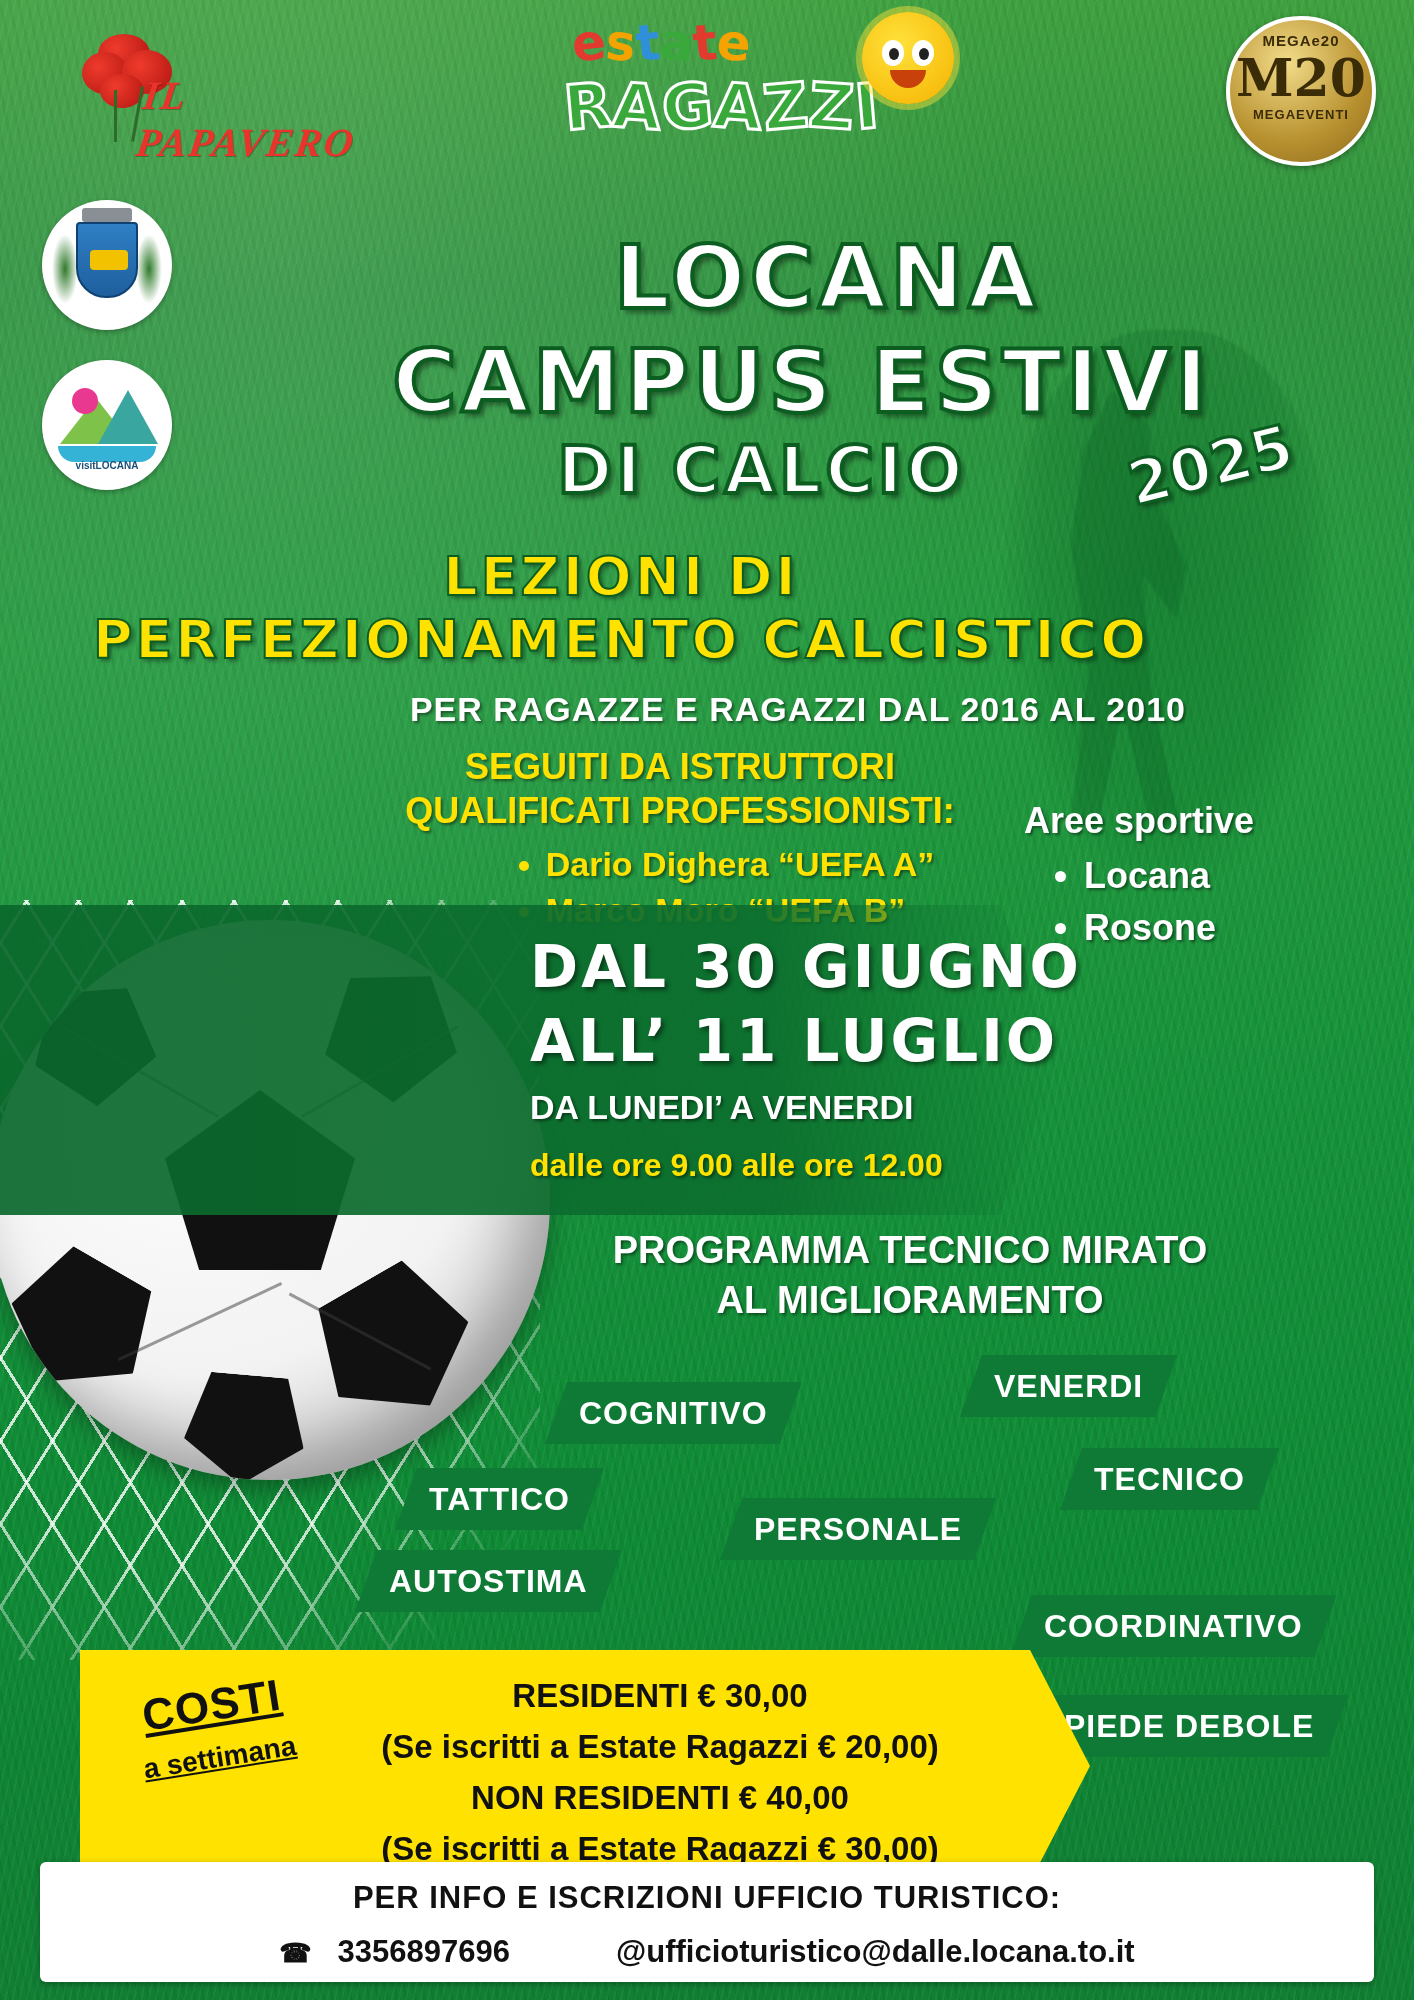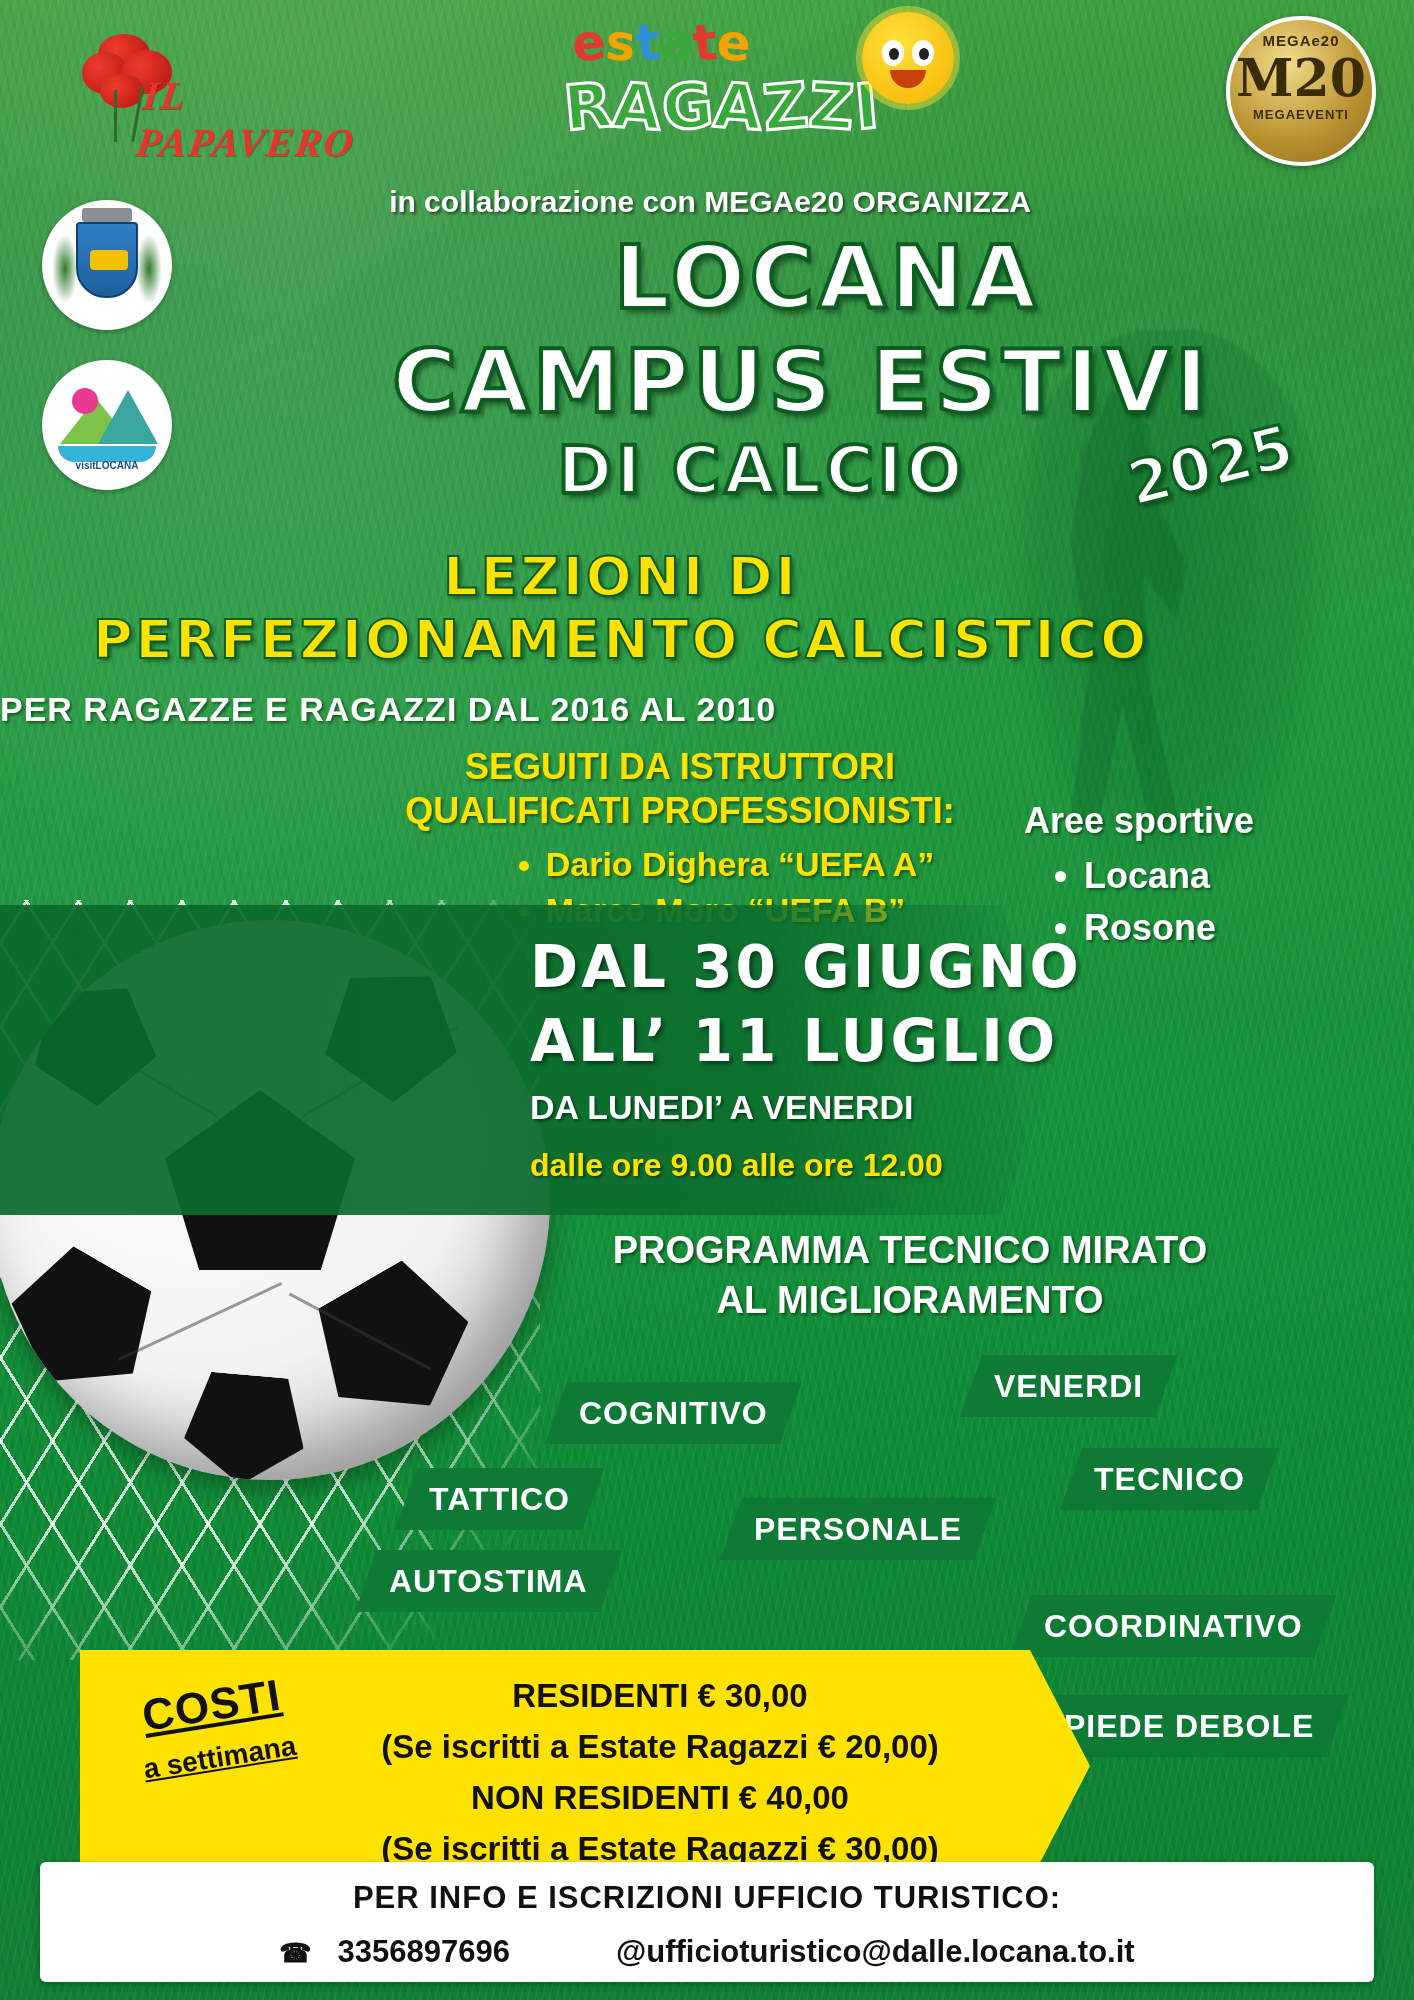--- a/index.html
+++ b/index.html
@@ -199,21 +199,21 @@
     position: absolute; left: 0; width: 1210px; text-align: center;
     font-family: "DejaVu Sans", sans-serif; font-weight: bold;
     color: #ffe200; -webkit-text-stroke: 2px #0b5e20;
     letter-spacing: 3px;
     text-shadow: 3px 3px 4px rgba(0,0,0,0.4);
     padding-left: 32px;
   }
   .sub-1 { top: 545px; font-size: 54px; }
   .sub-2 { top: 608px; font-size: 54px; }
   .age-line {
-    position: absolute; left: 0; width: 1186px; text-align: left; top: 690px;
+    position: absolute; left: 0; width: 1186px; text-align: right; top: 690px;
     color: #fff; font-weight: bold; font-size: 34px; letter-spacing: 1px;
     text-shadow: 2px 2px 3px rgba(0,0,0,0.45);
   }
   .instructors {
     position: absolute; left: 300px; top: 745px; width: 760px; text-align: center;
     color: #ffe200; font-weight: bold; font-size: 36px; line-height: 44px;
     text-shadow: 2px 2px 3px rgba(0,0,0,0.45);
   }
   .instructors ul { list-style: disc; display: inline-block; text-align: left; margin-top: 8px; padding-left: 120px; }
   .instructors li { font-size: 34px; line-height: 46px; }
@@ -339,21 +339,20 @@
   </div>
 
   <div class="logo-visit">
     <div class="vl-hill1"></div>
     <div class="vl-dot"></div>
     <div class="vl-hill2"></div>
     <div class="vl-wave"></div>
     <div class="vl-text">visitLOCANA</div>
   </div>
 
-  <div class="collab">in collaborazione con  MEGAe20 ORGANIZZA</div>
   <div class="title-1">LOCANA</div>
   <div class="title-2">CAMPUS ESTIVI</div>
   <div class="title-3">DI CALCIO</div>
   <div class="year">2025</div>
   <div class="subtitle-y sub-1">LEZIONI DI</div>
   <div class="subtitle-y sub-2">PERFEZIONAMENTO CALCISTICO</div>
   <div class="age-line">PER RAGAZZE E RAGAZZI DAL 2016 AL 2010</div>
 
   <div class="instructors">
     <div>SEGUITI DA ISTRUTTORI</div>

